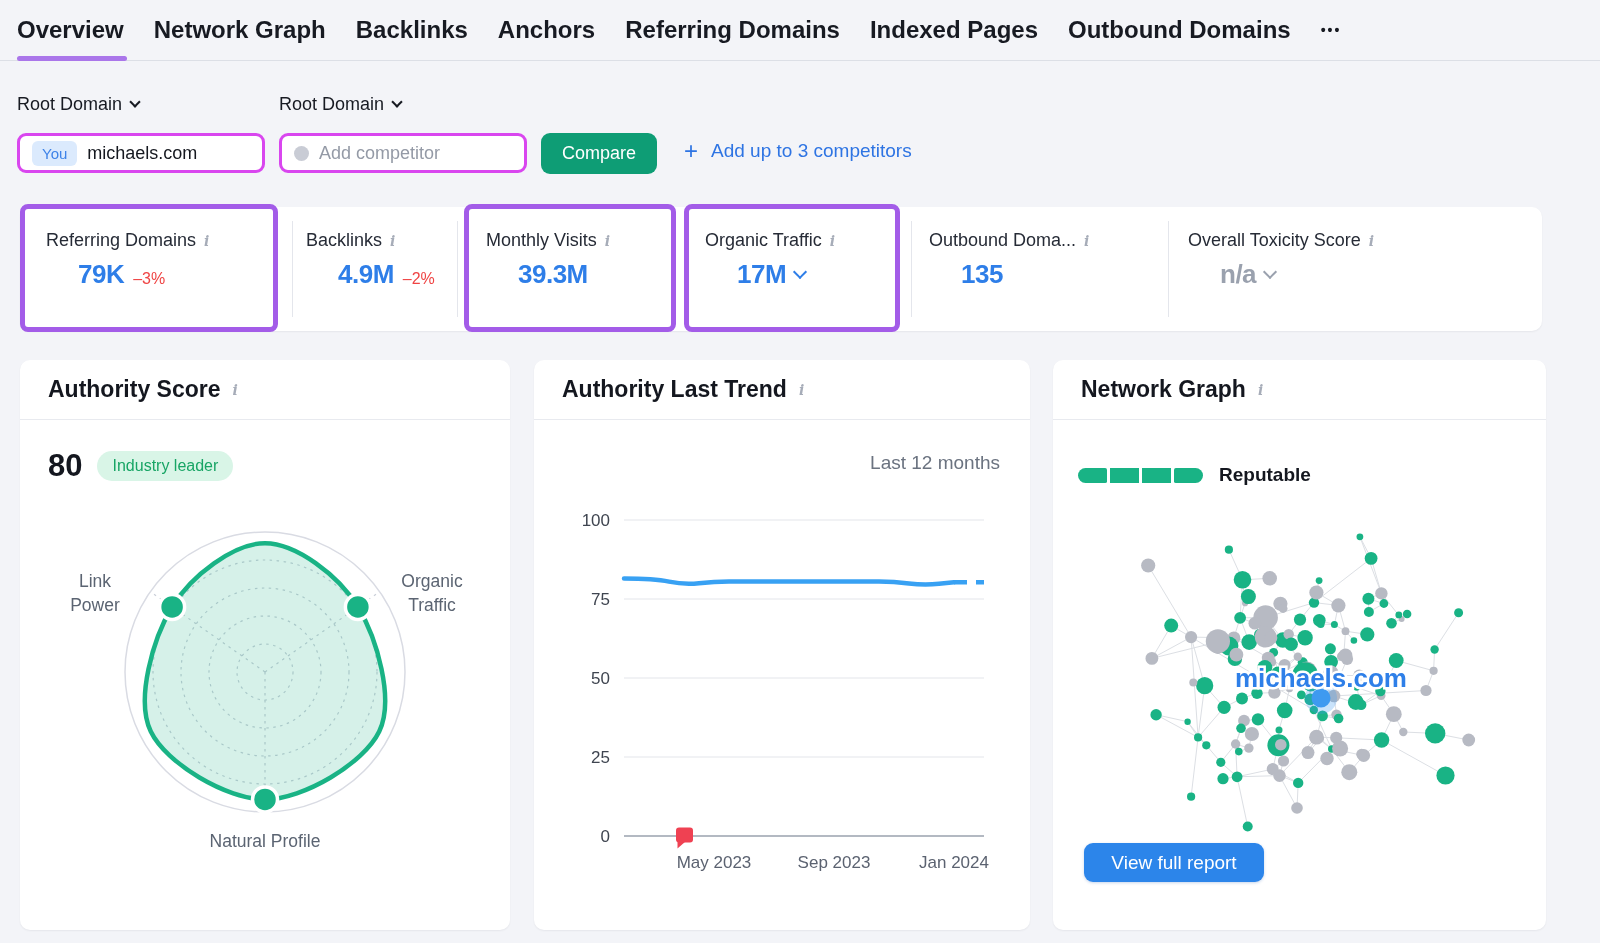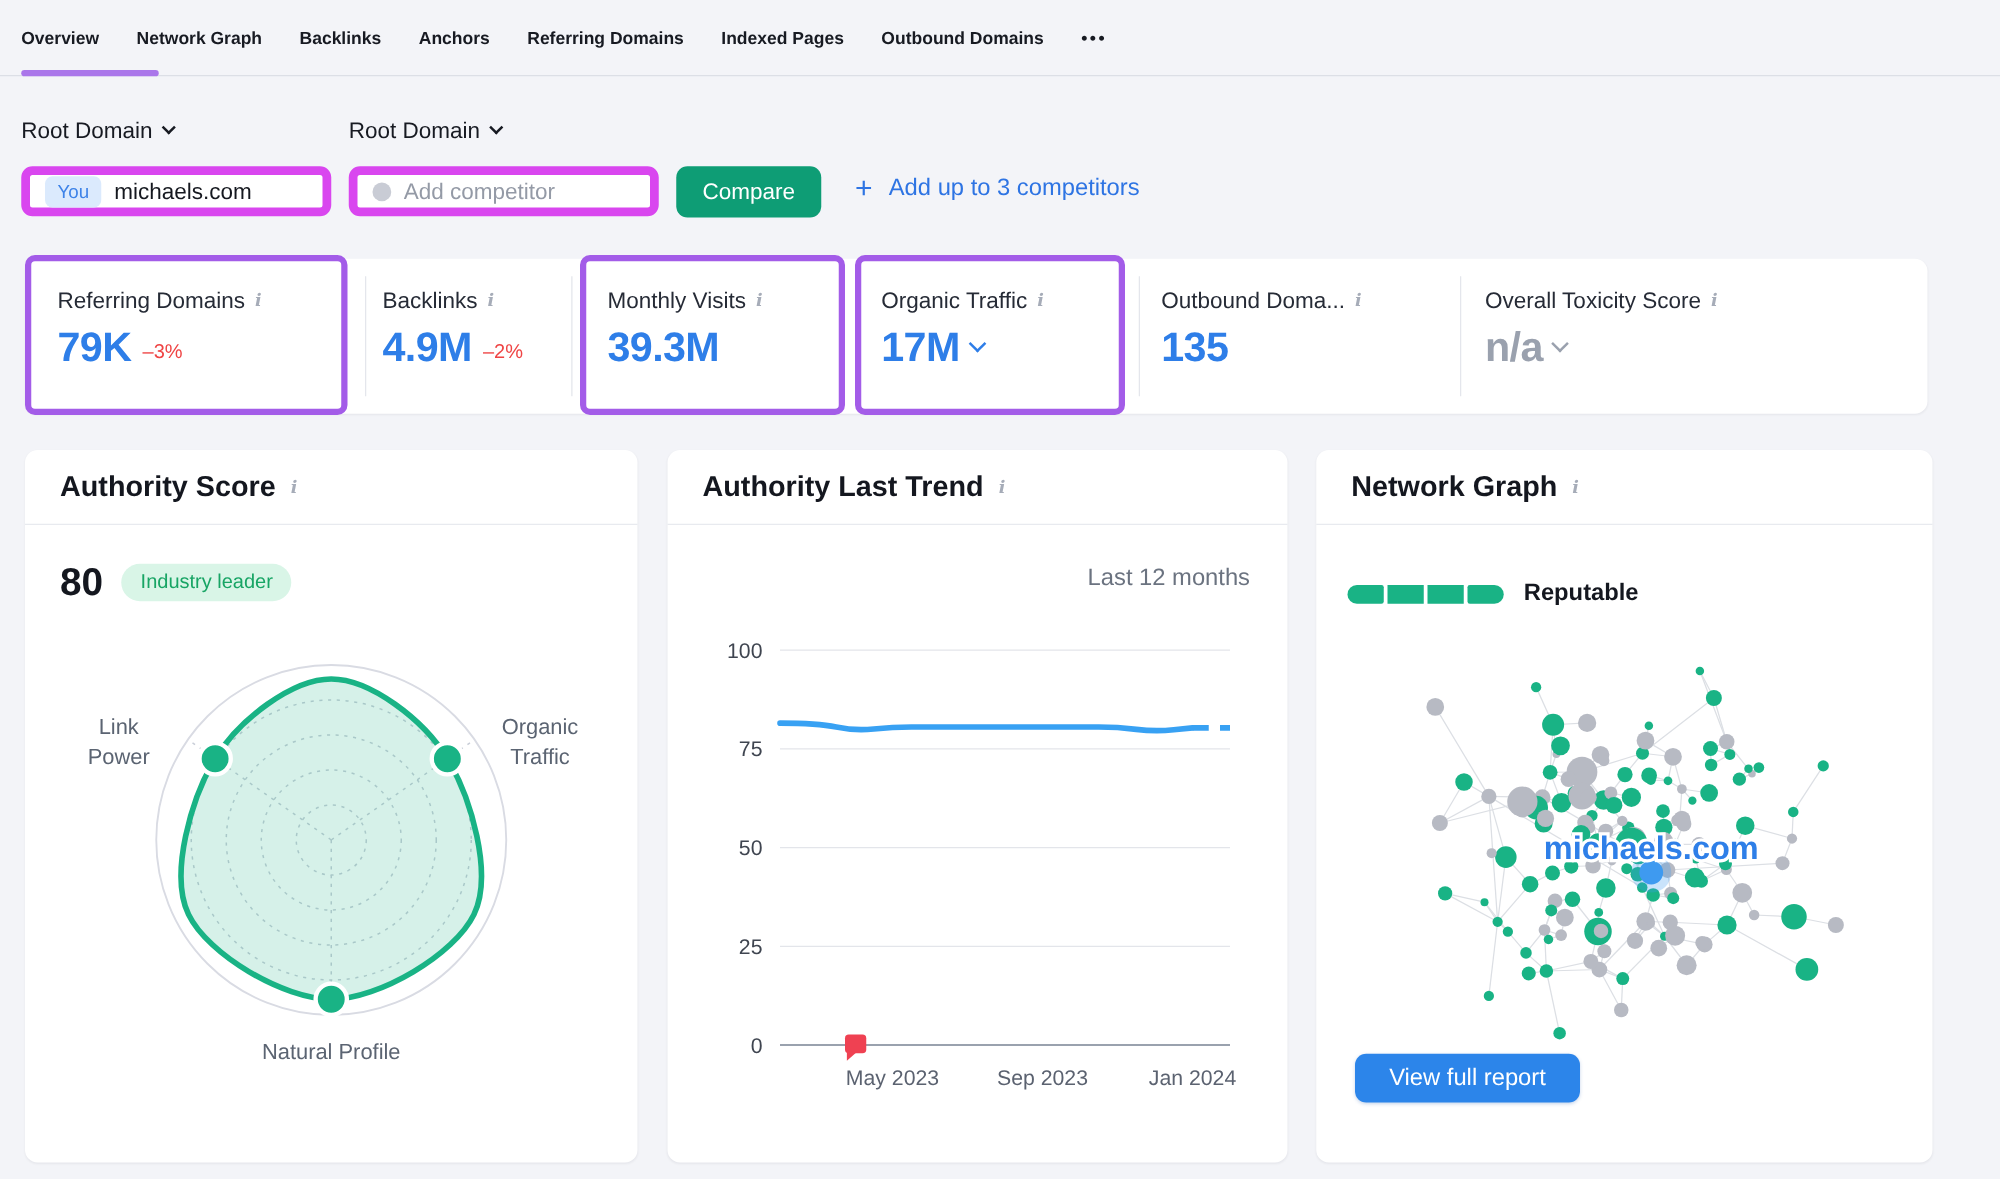--- a/index.html
+++ b/index.html
@@ -6,36 +6,36 @@
   html,body { width:1600px; height:943px; }
   body {
     position:relative; overflow:hidden;
     background:#f3f4f8; color:#171a22;
     font-family:"Liberation Sans", sans-serif;
   }
   
   .topnav { position:absolute; top:0; left:0; width:1600px; height:61px;
     border-bottom:1px solid #dcdfe6; display:flex; align-items:center;
     padding-left:17px; gap:30px; }
-  .nav-item { font-size:14px; font-weight:600; color:#171a22; cursor:pointer; white-space:nowrap;text-align:right; }
+  .nav-item { font-size:24px; font-weight:600; color:#171a22; cursor:pointer; white-space:nowrap;text-align:right; }
   .nav-more { font-size:14px; font-weight:700; letter-spacing:2px; color:#171a22; cursor:pointer; }
   .nav-underline { position:absolute; left:17px; top:56px; width:110px; height:5px;
     background:#aa76ea; border-radius:3px; }
   
   .chev { display:inline-block; width:8px; height:8px;
     border-right:2.2px solid currentColor; border-bottom:2.2px solid currentColor;
     transform:rotate(45deg); margin-top:-5px; }
   .chev.big { width:10px; height:10px; margin-top:-6px; }
   
   .scope { position:absolute; top:94px; display:flex; align-items:center; gap:9px;
     font-size:18px; font-weight:500; color:#171a22; cursor:pointer; }
   #scope-left { left:17px; } #scope-right { left:279px; }
   
   .field { position:absolute; top:133px; height:40px; width:248px; background:#fff;
-    border:7px solid #d946ef; border-radius:9px; display:flex; align-items:center;
+    border:3px solid #d946ef; border-radius:9px; display:flex; align-items:center;
     padding:0 12px; gap:10px; }
   #you-field { left:17px; }
   #competitor-field { left:279px; }
   .you-pill { background:#dbeafd; color:#3e83e8; font-size:15px; padding:4px 10px;
     border-radius:6px; }
   .you-domain { font-size:18px; color:#15181f; }
   .comp-dot { width:15px; height:15px; border-radius:50%; background:#c9ccd5; flex:none; }
   #competitor-field input { border:none; outline:none; font-size:18px; width:100%;
     font-family:inherit; color:#15181f; background:transparent; }
   #competitor-field input::placeholder { color:#949aa6; }
@@ -47,21 +47,21 @@
   .plus { font-size:24px; font-weight:500; line-height:20px; }
   
   .metrics-card { position:absolute; left:20px; top:207px; width:1522px; height:124px;
     background:#fff; border-radius:10px; box-shadow:0 1px 2px rgba(20,25,40,.06); }
   .vdiv { position:absolute; top:221px; height:96px; width:1px; background:#e4e6ec; }
   .metric { position:absolute; top:230px; }
   .metric .mlabel { font-size:18px; color:#262b36; display:flex; align-items:center; gap:8px; }
   .info-i { color:#a6acb8; font-size:14px; font-weight:700; font-style:italic;
     font-family:"DejaVu Serif", serif; cursor:pointer; }
   .vrow { margin-top:8px; display:flex; align-items:center; gap:9px; color:#2e7ee8; }
-  .mvalue { font-size:33px; font-weight:700; letter-spacing:-.5px; }
+  .mvalue { font-size:26px; font-weight:700; letter-spacing:-.5px;margin-left:32px; }
   .delta { font-size:16px; font-weight:500; color:#ef4444; margin-top:8px; }
   .metric.muted .vrow { color:#9aa1ae; }
   .hl { position:absolute; border:5px solid #a35ce8; border-radius:8px; pointer-events:none; }
   #hl1 { left:20px;  top:204px; width:258px; height:128px; }
   #hl2 { left:464px; top:204px; width:212px; height:128px; }
   #hl3 { left:684px; top:204px; width:216px; height:128px; }
   
   .card { position:absolute; top:360px; height:570px; background:#fff; border-radius:10px;
     box-shadow:0 1px 2px rgba(20,25,40,.06); }
   #card-authority { left:20px; width:490px; }

